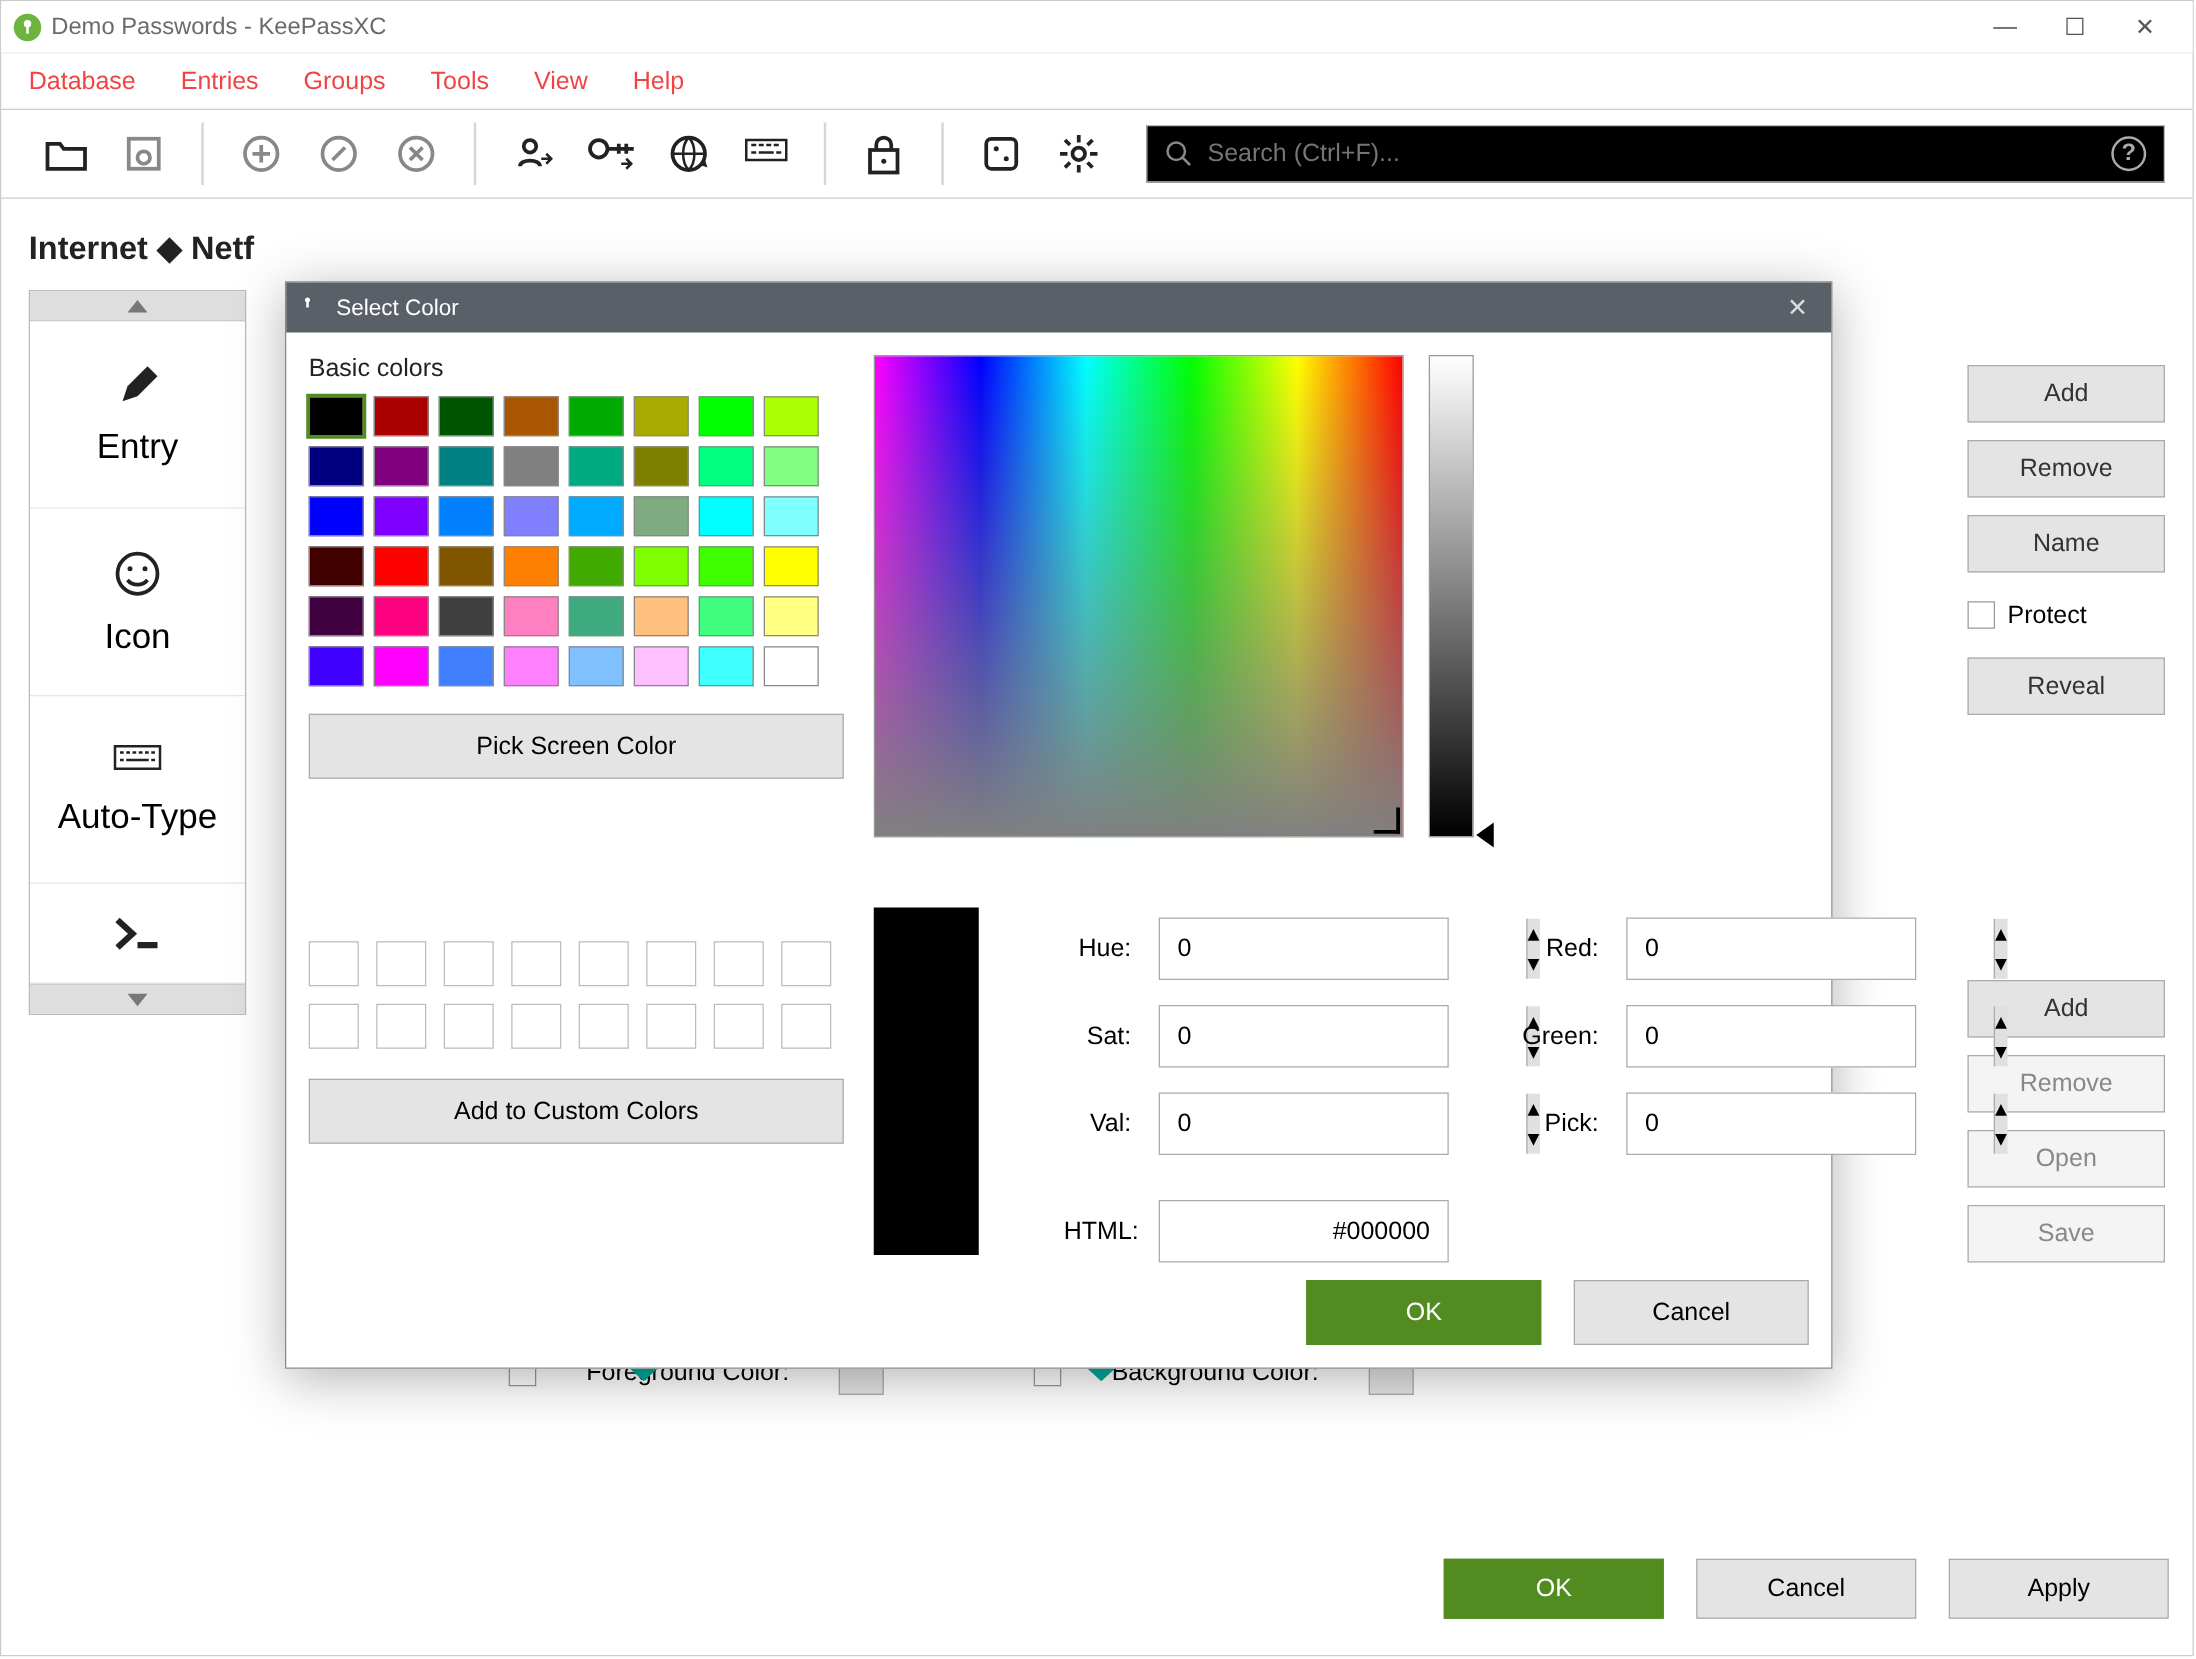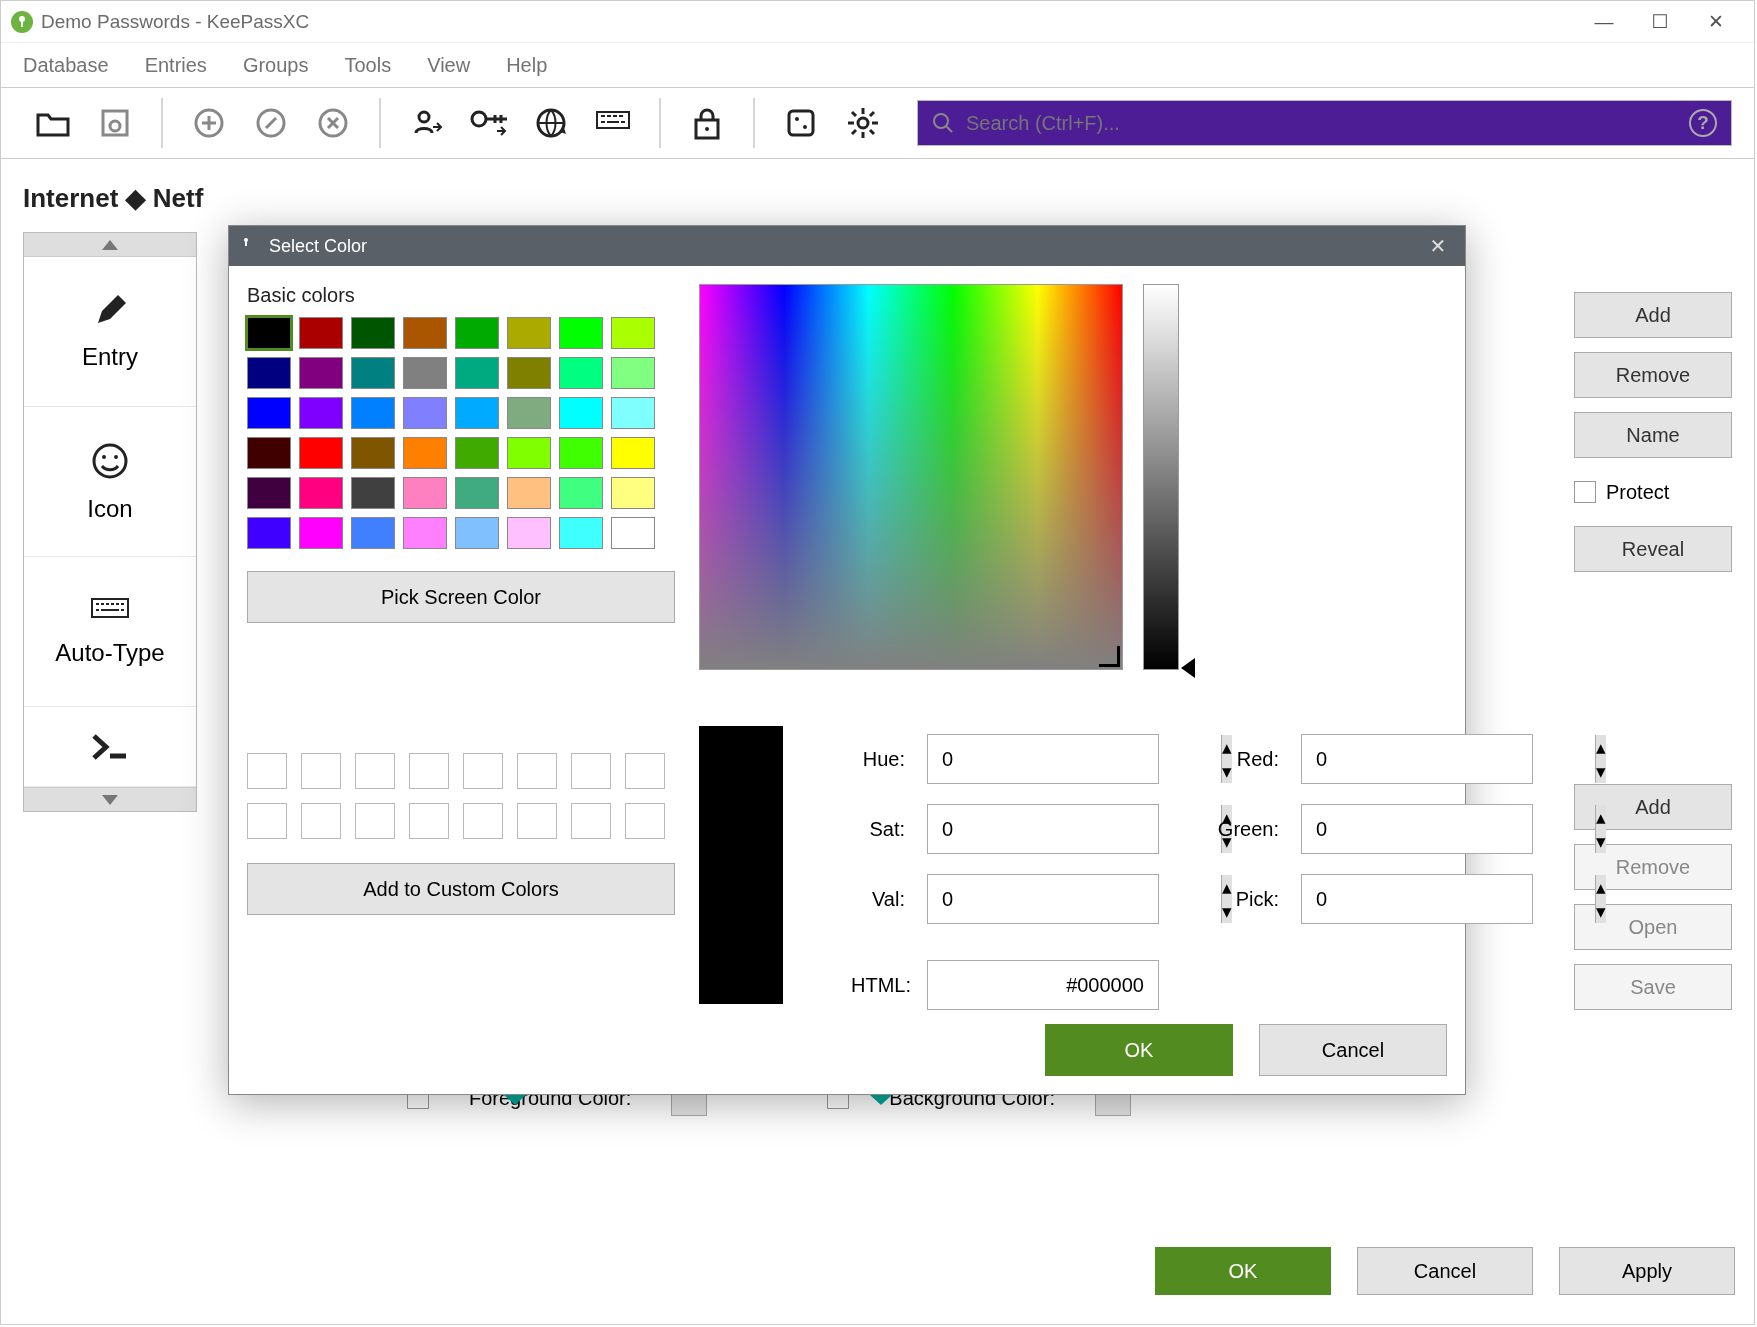--- a/index.html
+++ b/index.html
@@ -6,39 +6,39 @@
 html { font-size: 19px; }
 body { background: 1757px; height: 1327px; background: #fff; overflow: hidden; position: relative; }
 
 .window { border: 1px solid #ccc; background: #fff; width: 1755px; height: 1325px; }
 
 .titlebar { height: 42px; display:flex; align-items:center; padding: 12px 10px; background:#fff; color:#6b6b6b; border-bottom:1px solid #eee;}
 .titlebar .logo { width:22px; height:22px; border-radius:50%; background:#6cb33f; margin-right:8px; display:flex;align-items:center;justify-content:center;}
 .titlebar .spacer{flex:1;}
 .winbtn{width:56px;height:34px;display:flex;align-items:center;justify-content:center;color:#555;}
 
-.menubar { height:44px; display:flex; align-items:center; gap:36px; padding:0 22px; font-size:20px; color:#737373;}
+.menubar { height:44px; display:flex; align-items:center; gap:36px; padding:0 22px; font-size:20px; color:#ef4444;}
 .menubar span{cursor:default;}
 
 .toolbar{height:72px;display:flex;align-items:center;padding:0 22px;gap:2px;border-bottom:1px solid #ccc;border-top:1px solid #ccc;}
 .tbtn{width:60px;height:50px;display:flex;align-items:center;justify-content:center;}
 .tsep{width:2px;height:50px;background:#d6d6d6;margin:0 14px;}
-.searchbox{flex:1;height:46px;border:1px solid #bbb;background:#4c1d95;display:flex;align-items:center;padding:0 14px;color:#888;gap:12px;}
+.searchbox{flex:1;height:46px;border:1px solid #bbb;background:#000000;display:flex;align-items:center;padding:0 14px;color:#888;gap:12px;}
 .searchbox input{flex:1;border:none;background:transparent;font-size:20px;color:#888;outline:none;}
 .help-circle{width:28px;height:28px;border:2px solid #aaa;border-radius:50%;display:flex;align-items:center;justify-content:center;color:#aaa;font-weight:bold;}
 
 .content{position:relative;padding:24px 22px;}
 .breadcrumb{font-size:26px;font-weight:700;color:#222;margin-bottom:18px;}
 
 .edit-area{display:flex;gap:0;align-items:flex-start;}
 .sidenav{width:174px;border:1px solid #bbb;background:#fff;}
 .sidehead{height:24px;background:#dedede;display:flex;align-items:center;justify-content:center;border-bottom:1px solid #ccc;}
 .triangle-up{width:0;height:0;border-left:8px solid transparent;border-right:8px solid transparent;border-bottom:10px solid #777;}
 .triangle-down{width:0;height:0;border-left:8px solid transparent;border-right:8px solid transparent;border-top:10px solid #777;}
-.sidetab{height:150px;display:flex;flex-direction:column;align-items:center;justify-content:center;gap:14px;font-size:24px;border-bottom:1px solid #e8e8e8;}
+.sidetab{height:150px;display:flex;flex-direction:column;align-items:center;justify-content:center;gap:14px;font-size:28px;border-bottom:1px solid #e8e8e8;}
 .sidetab.active{background:#a0bf87;}
 .sidefoot{height:24px;background:#dedede;display:flex;align-items:center;justify-content:center;border-top:1px solid #ccc;}
 
 .rightpanel{flex:1;position:relative;}
 .attr-buttons{position:absolute;right:0;top:60px;width:158px;display:flex;flex-direction:column;gap:14px;}
 .btn{height:46px;border:1px solid #aaa;background:#e4e4e4;display:flex;align-items:center;justify-content:center;font-size:20px;color:#333;}
 .btn.ghost{background:#f4f4f4;color:#888;}
 .check-row{display:flex;align-items:center;gap:10px;height:40px;font-size:20px;}
 .checkbox{width:22px;height:22px;border:1px solid #999;background:#fff;}
 

